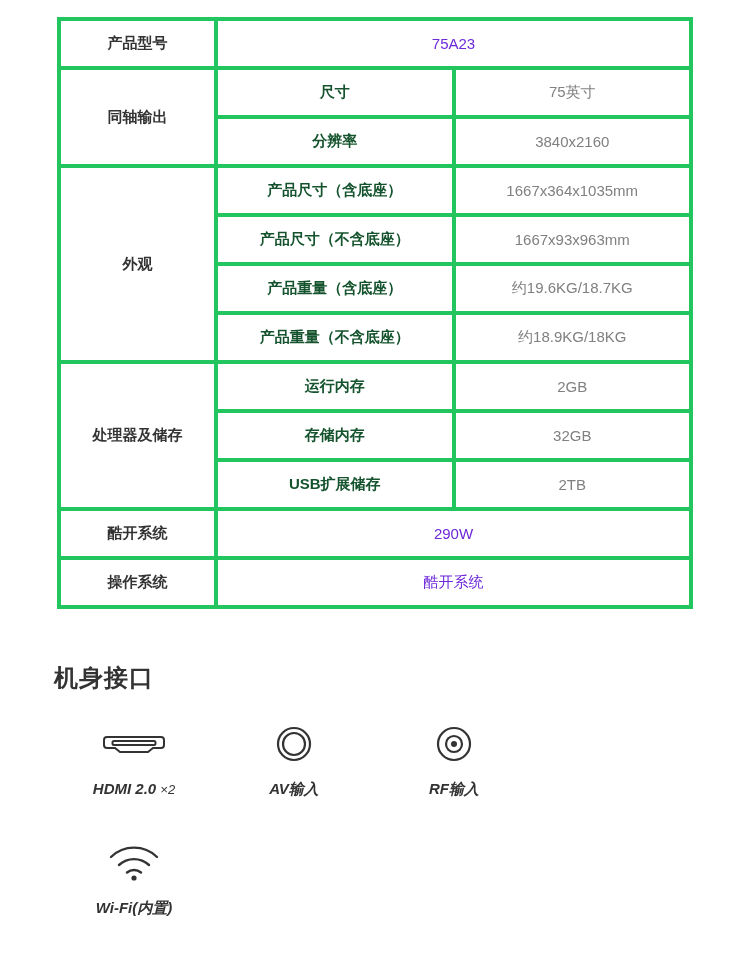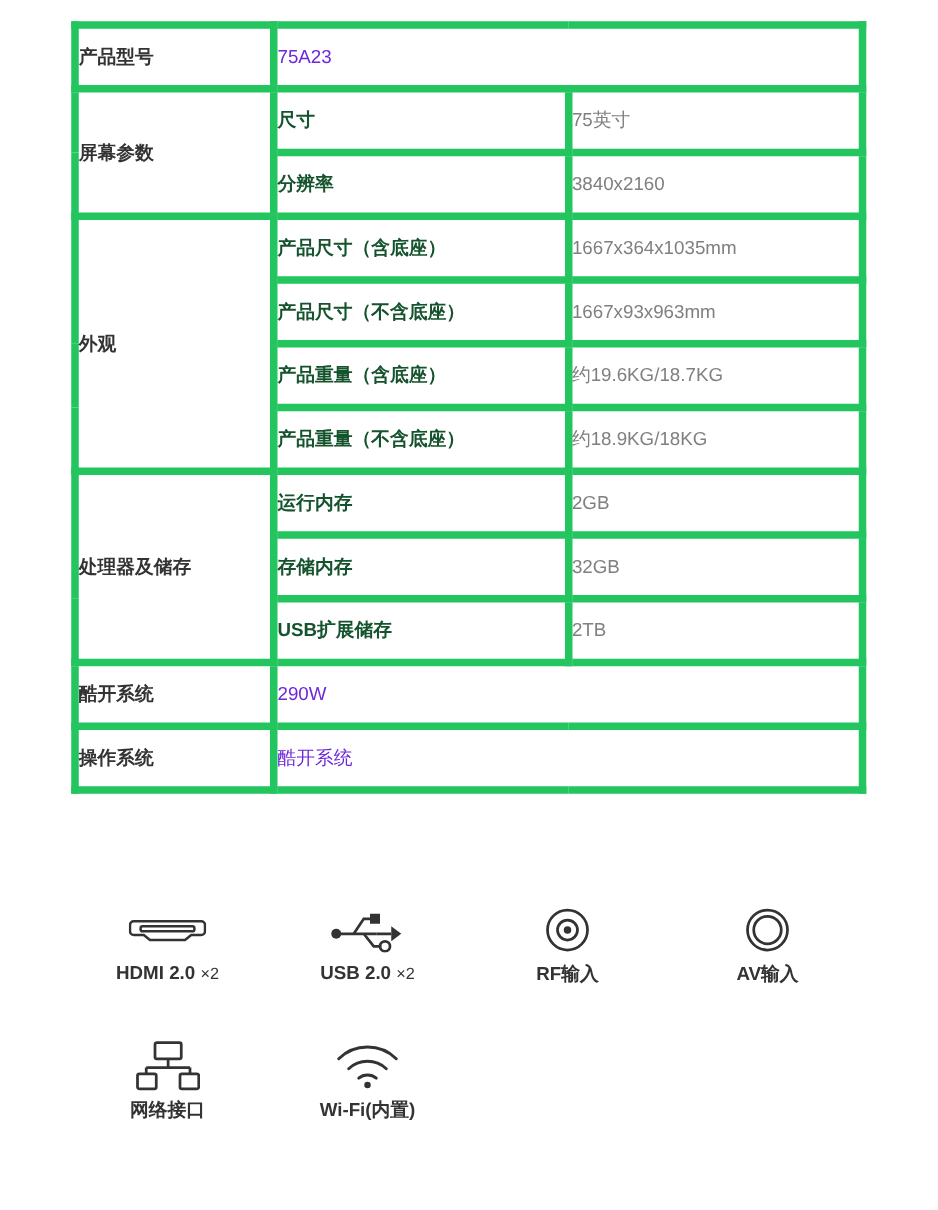--- a/index.html
+++ b/index.html
@@ -26,22 +26,22 @@
     left: 57px;
     top: 17px;
     width: 636px;
   }
   table.spec {
     width: 636px;
     border-collapse: collapse;
     table-layout: fixed;
   }
   table.spec td {
-    border: 6px solid #22c55e;
-    text-align: left;
+    border: 4px solid #22c55e;
+    text-align: center;
     vertical-align: middle;
     padding: 0;
     height: 45px;
     font-size: 15px;
   }
   td.label-cell {
     width: 153px;
     font-weight: bold;
     color: #333333;
     font-size: 16px;
@@ -88,24 +88,26 @@
     flex-direction: column;
     align-items: center;
   }
   .port-icon {
     height: 52px;
     display: flex;
     align-items: center;
     justify-content: center;
   }
   .port-label {
+    margin-top: 10px;
     font-size: 15px;
     color: #333333;
     font-weight: bold;
     white-space: nowrap;
+    font-style: italic;
   }
   .port-label .mult {
     font-weight: normal;
     font-size: 13px;
     color: #333333;
   }
   .row2 {
     margin-top: 38px;
   }
 </style>
@@ -117,21 +119,21 @@
   <div class="spec-wrap">
     <table class="spec">
       <tbody>
 
         <tr>
           <td class="label-cell">产品型号</td>
           <td class="value-wide" colspan="2">75A23</td>
         </tr>
 
         <tr>
-          <td class="label-cell" rowspan="2">屏幕参数</td>
+          <td class="label-cell" rowspan="2">同轴输出</td>
           <td class="sub-cell">尺寸</td>
           <td class="value-cell">75英寸</td>
         </tr>
         <tr>
           <td class="sub-cell">分辨率</td>
           <td class="value-cell">3840x2160</td>
         </tr>
 
         <tr>
           <td class="label-cell" rowspan="4">外观</td>
@@ -171,105 +173,72 @@
         </tr>
 
         <tr>
           <td class="label-cell">操作系统</td>
           <td class="value-wide" colspan="2">酷开系统</td>
         </tr>
       </tbody>
     </table>
   </div>
 
+  <div class="ports-title">机身接口</div>
 
   <div class="ports-grid">
 
     <div class="ports-row">
 
       <div class="port-item">
         <div class="port-icon">
           <svg width="62" height="32" viewBox="0 0 62 32">
             <path d="M4 9 H58 A3 3 0 0 1 61 12 V17 A3 3 0 0 1 58 20 H50 L45 24 H17 L12 20 H4 A3 3 0 0 1 1 17 V12 A3 3 0 0 1 4 9 Z" fill="none" stroke="#333333" stroke-width="2"></path>
             <path d="M11 13 H51 A1.5 1.5 0 0 1 52.5 14.5 V15.5 A1.5 1.5 0 0 1 51 17 H11 A1.5 1.5 0 0 1 9.5 15.5 V14.5 A1.5 1.5 0 0 1 11 13 Z" fill="none" stroke="#333333" stroke-width="2"></path>
           </svg>
         </div>
         <div class="port-label">
           <span>HDMI 2.0</span>
           <span class="mult">×2</span>
         </div>
       </div>
 
-      <div class="port-item">
-        <div class="port-icon">
-          <svg width="62" height="36" viewBox="0 0 62 36">
-            <path d="M8 21 H38" fill="none" stroke="#333333" stroke-width="2.2"></path>
-            <circle cx="6" cy="21" r="4" fill="#333333"></circle>
-            <path d="M20 21 L28 9 H36" fill="none" stroke="#333333" stroke-width="2.2"></path>
-            <rect x="33" y="5" width="8" height="8" fill="#333333"></rect>
-            <path d="M28 21 L36 31 H42" fill="none" stroke="#333333" stroke-width="2.2"></path>
-            <circle cx="45" cy="31" r="4" fill="none" stroke="#333333" stroke-width="2.2"></circle>
-            <path d="M38 21 H50" fill="none" stroke="#333333" stroke-width="2.2"></path>
-            <path d="M50 15 L58 21 L50 27 Z" fill="#333333"></path>
-          </svg>
-        </div>
-        <div class="port-label">
-          <span>USB 2.0</span>
-          <span class="mult">×2</span>
+
+      <div class="port-item">
+        <div class="port-icon">
+          <svg width="40" height="40" viewBox="0 0 40 40">
+            <circle cx="20" cy="20" r="16" fill="none" stroke="#333333" stroke-width="2.2"></circle>
+            <circle cx="20" cy="20" r="11" fill="none" stroke="#333333" stroke-width="2.2"></circle>
+          </svg>
+        </div>
+        <div class="port-label">
+          <span>AV输入</span>
+          <span class="mult"></span>
         </div>
       </div>
 
       <div class="port-item">
         <div class="port-icon">
           <svg width="40" height="40" viewBox="0 0 40 40">
             <circle cx="20" cy="20" r="16" fill="none" stroke="#333333" stroke-width="2.2"></circle>
             <circle cx="20" cy="20" r="8" fill="none" stroke="#333333" stroke-width="2.2"></circle>
             <circle cx="20" cy="20" r="3" fill="#333333"></circle>
           </svg>
         </div>
         <div class="port-label">
           <span>RF输入</span>
           <span class="mult"></span>
         </div>
       </div>
 
-      <div class="port-item">
-        <div class="port-icon">
-          <svg width="40" height="40" viewBox="0 0 40 40">
-            <circle cx="20" cy="20" r="16" fill="none" stroke="#333333" stroke-width="2.2"></circle>
-            <circle cx="20" cy="20" r="11" fill="none" stroke="#333333" stroke-width="2.2"></circle>
-          </svg>
-        </div>
-        <div class="port-label">
-          <span>AV输入</span>
-          <span class="mult"></span>
-        </div>
-      </div>
-
     </div>
 
     <div class="ports-row row2">
 
 
-      <div class="port-item">
-        <div class="port-icon">
-          <svg width="52" height="42" viewBox="0 0 52 42">
-            <rect x="16" y="2" width="21" height="13" rx="1.5" fill="none" stroke="#333333" stroke-width="2.2"></rect>
-            <path d="M26.5 15 V22" fill="none" stroke="#333333" stroke-width="2.2"></path>
-            <path d="M9 22 H44" fill="none" stroke="#333333" stroke-width="2.2"></path>
-            <path d="M9 22 V27 M44 22 V27" fill="none" stroke="#333333" stroke-width="2.2"></path>
-            <rect x="2" y="27" width="15" height="12" rx="1.5" fill="none" stroke="#333333" stroke-width="2.2"></rect>
-            <rect x="36" y="27" width="15" height="12" rx="1.5" fill="none" stroke="#333333" stroke-width="2.2"></rect>
-          </svg>
-        </div>
-        <div class="port-label">
-          <span>网络接口</span>
-          <span class="mult"></span>
-        </div>
-      </div>
 
       <div class="port-item">
         <div class="port-icon">
           <svg width="54" height="38" viewBox="0 0 54 38">
             <path d="M4 13 A33 33 0 0 1 50 13" fill="none" stroke="#333333" stroke-width="2.4" stroke-linecap="round"></path>
             <path d="M12 21 A22 22 0 0 1 42 21" fill="none" stroke="#333333" stroke-width="2.4" stroke-linecap="round"></path>
             <path d="M20 28.5 A11 11 0 0 1 34 28.5" fill="none" stroke="#333333" stroke-width="2.4" stroke-linecap="round"></path>
             <circle cx="27" cy="34" r="2.6" fill="#333333"></circle>
           </svg>
         </div>

